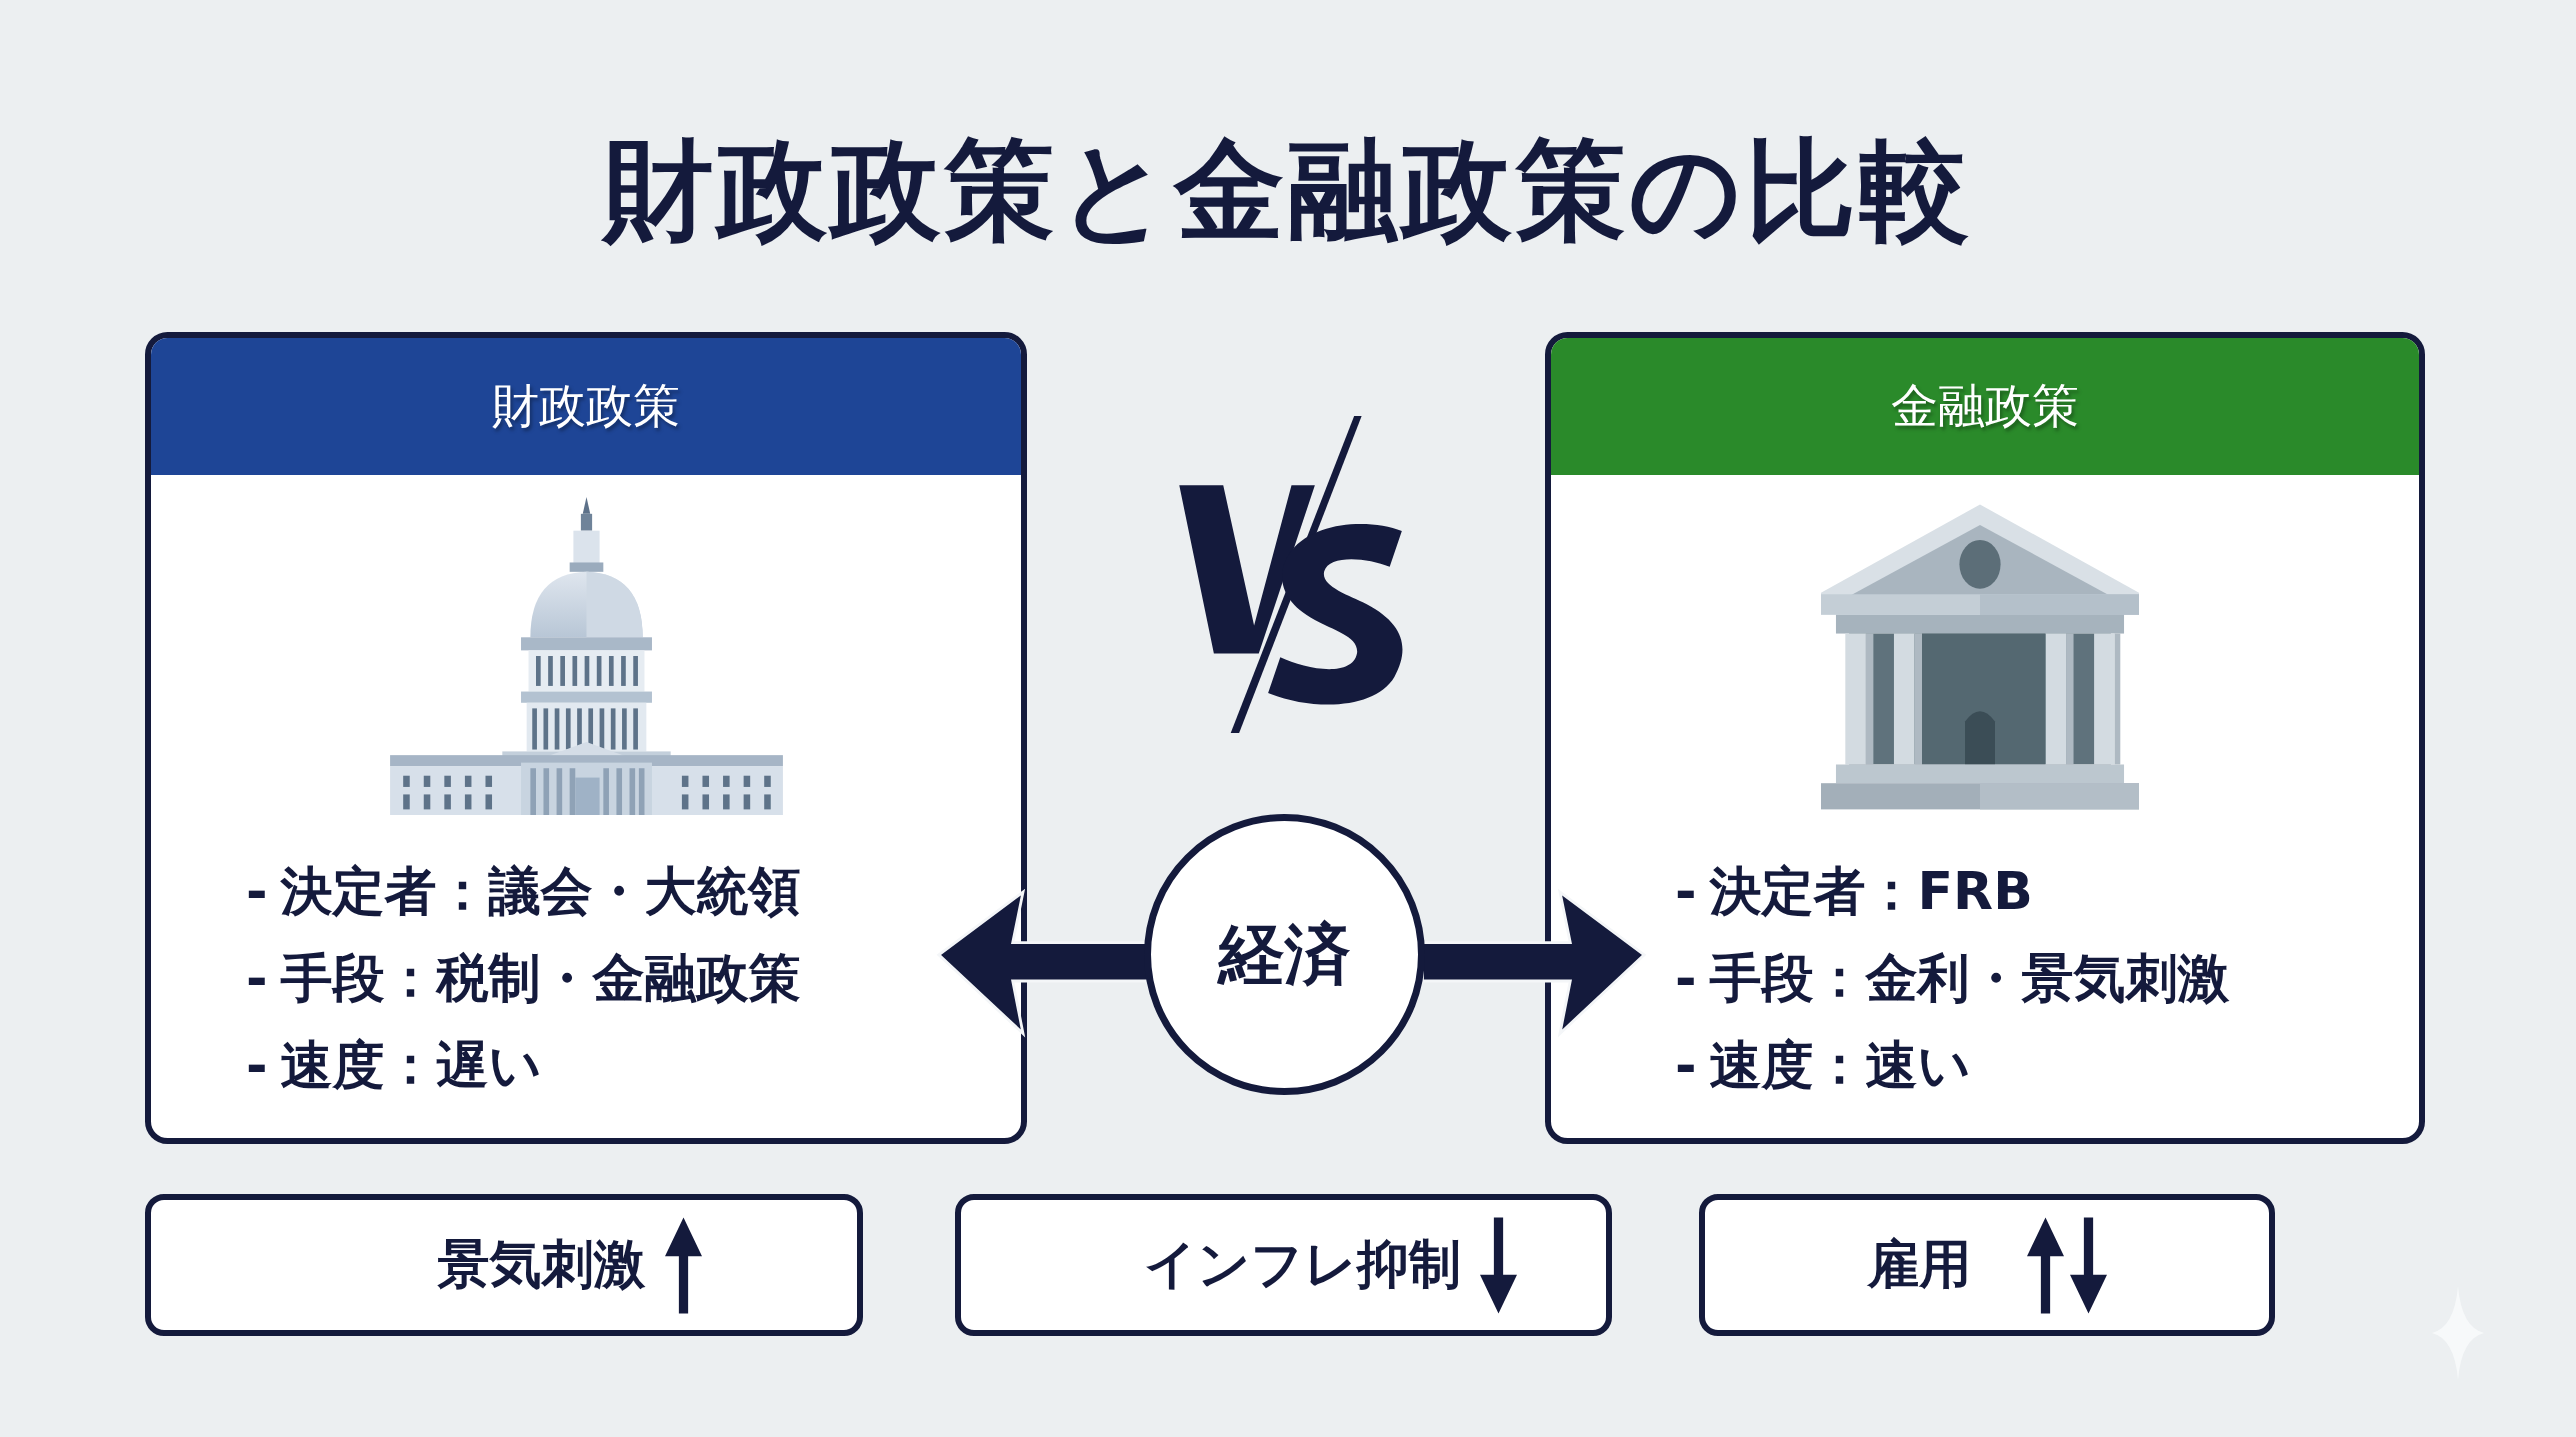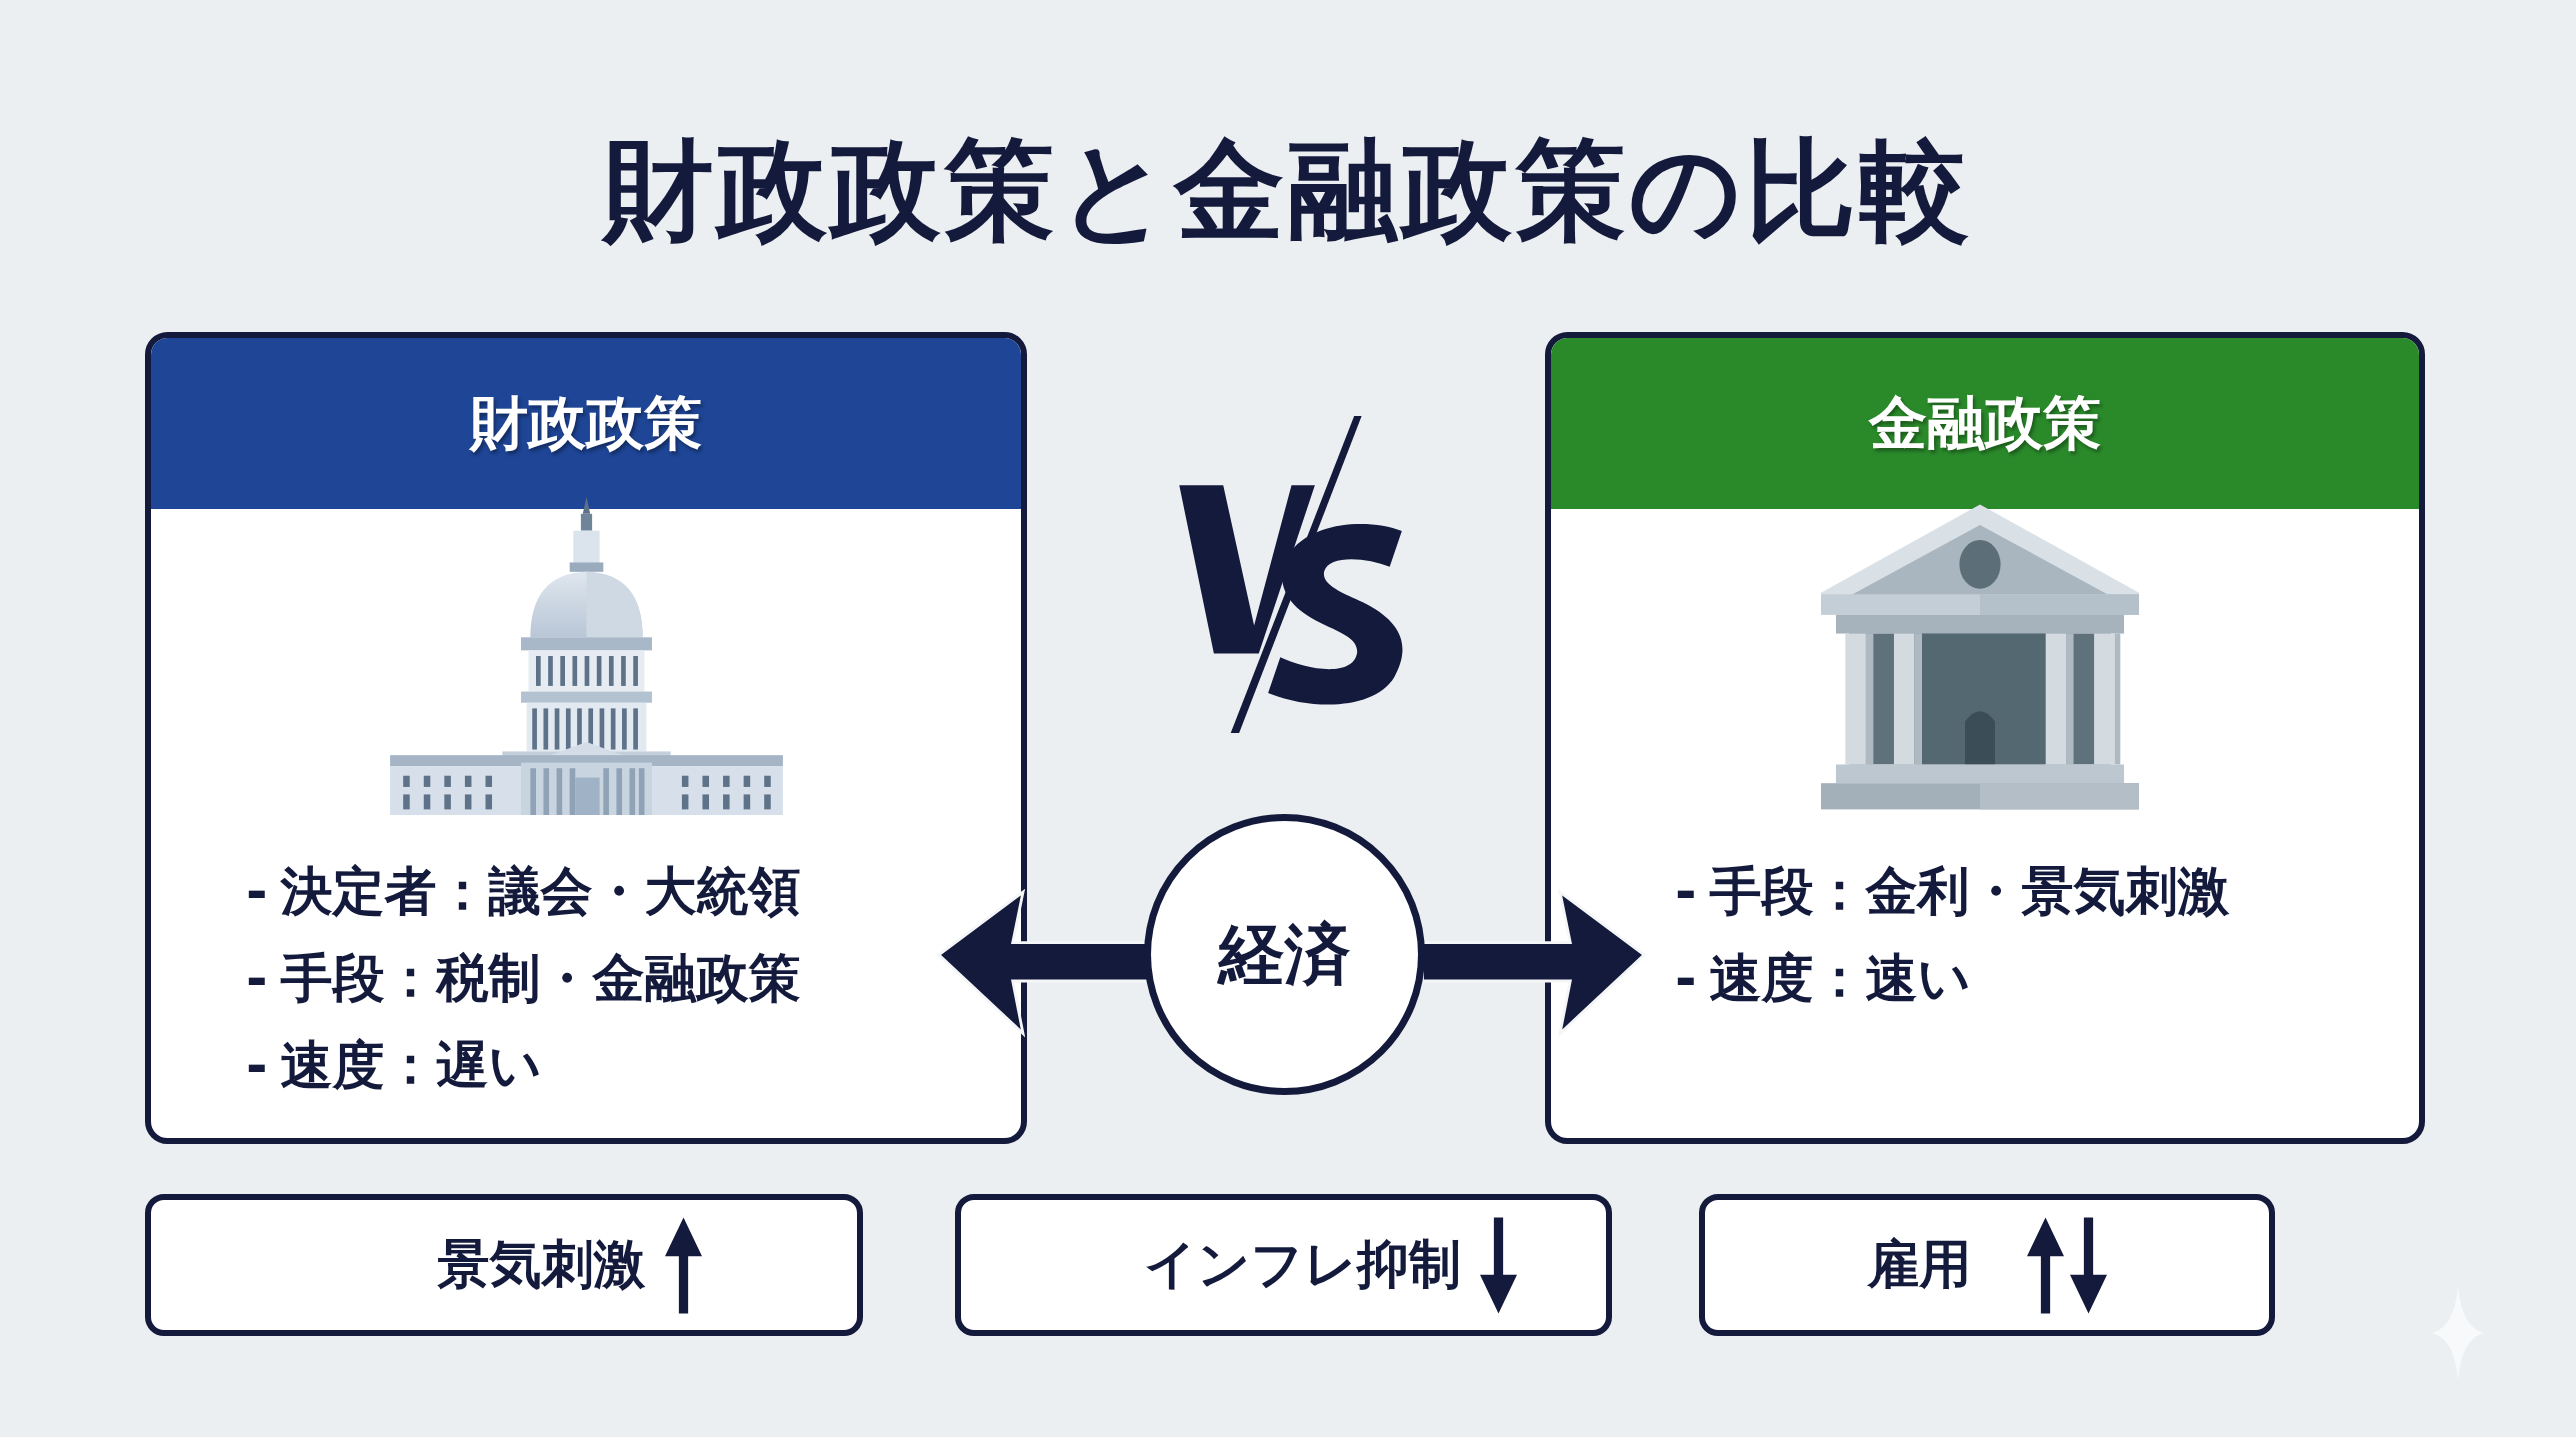--- a/index.html
+++ b/index.html
@@ -15,22 +15,22 @@
     color: #141a3c; letter-spacing: 3.7px;
   }
   .card {
     position: absolute; top: 332px; height: 812px;
     border: 6.6px solid #141a3c; border-radius: 22.5px;
     background: #ffffff; box-sizing: border-box; overflow: hidden;
   }
   .card.left { left: 145px; width: 882px; }
   .card.right { left: 1545px; width: 880px; }
   .card-header {
-    height: 171px; display: flex; align-items: center; justify-content: center;
-    font-size: 58px; font-weight: bold; color: #ffffff;
+    height: 137px; display: flex; align-items: center; justify-content: center;
+    font-size: 47px; font-weight: normal; color: #ffffff;
     text-shadow: 1.9px 2.8px 3.7px rgba(0,0,0,0.35);
   }
   .card-illus { position: absolute; left: 0; right: 0; top: 159px; height: 318px; display: flex; justify-content: center; }
   .card-list {
     position: absolute; top: 510px; list-style: none; margin: 0; padding: 0;
     font-size: 52px; font-weight: bold; line-height: 87px; color: #141a3c;
   }
   .card.left .card-list { left: 95px; }
   .card.right .card-list { left: 124px; }
   .card-list li .dash { margin-right: 13px; }
@@ -189,20 +189,21 @@
       <rect x="108" y="146" width="132" height="140" fill="#546871"></rect>
 
       <path d="M154,286 L154,240 Q170,218 186,240 L186,286 Z" fill="#3b4d56"></path>
 
       <rect x="16" y="286" width="308" height="20" fill="#bcc7cf"></rect>
       <rect x="-10" y="306" width="360" height="28" fill="#a3afb9"></rect>
       <rect x="170" y="306" width="180" height="28" fill="#b3bec7"></rect>
     </svg>
   </div>
   <ul class="card-list">
+    <li><span class="dash">-</span><span>決定者：FRB</span></li>
     <li><span class="dash">-</span><span>手段：金利・景気刺激</span></li>
     <li><span class="dash">-</span><span>速度：速い</span></li>
   </ul>
 </div>
 
 <div class="vs">
   <svg width="253" height="346" viewBox="0 0 270 370">
 
     <polygon points="15,88 62,88 95,238 135,88 160,88 100,268 52,268" fill="#141a3c"></polygon>
 

